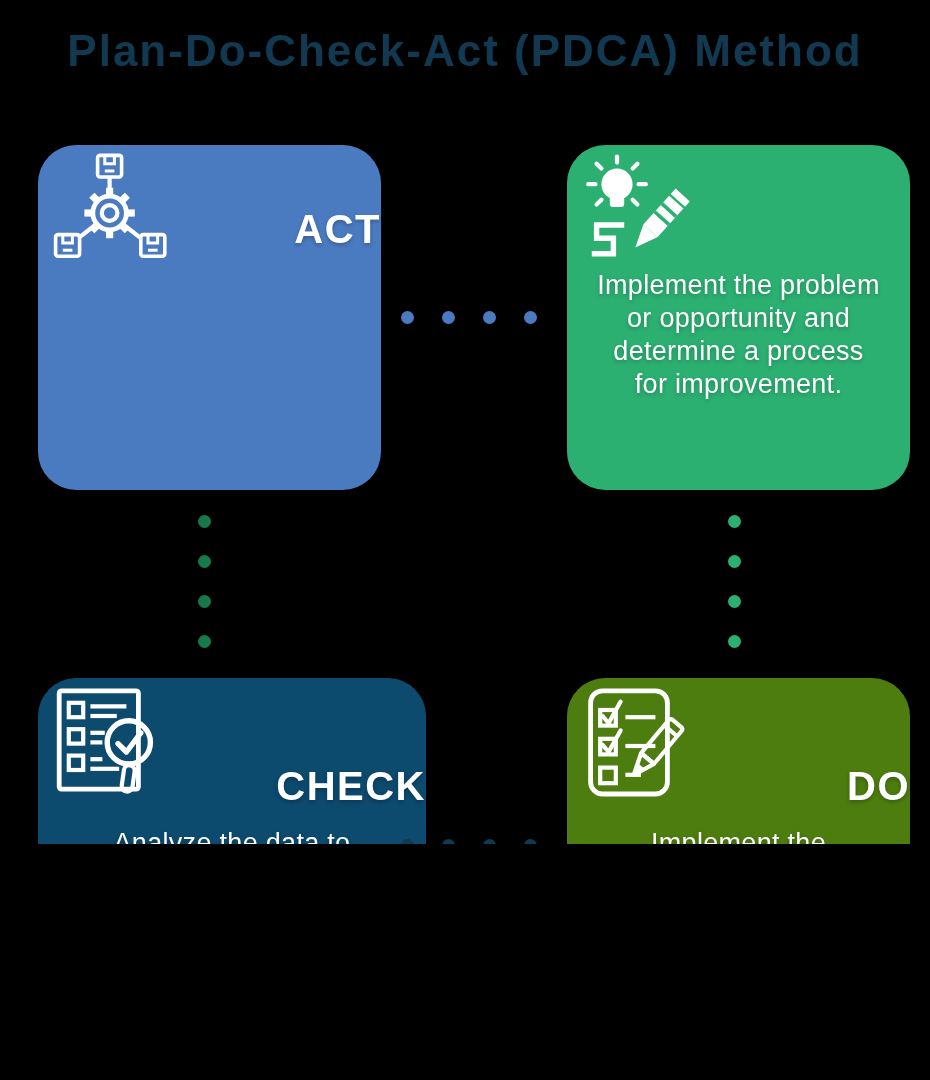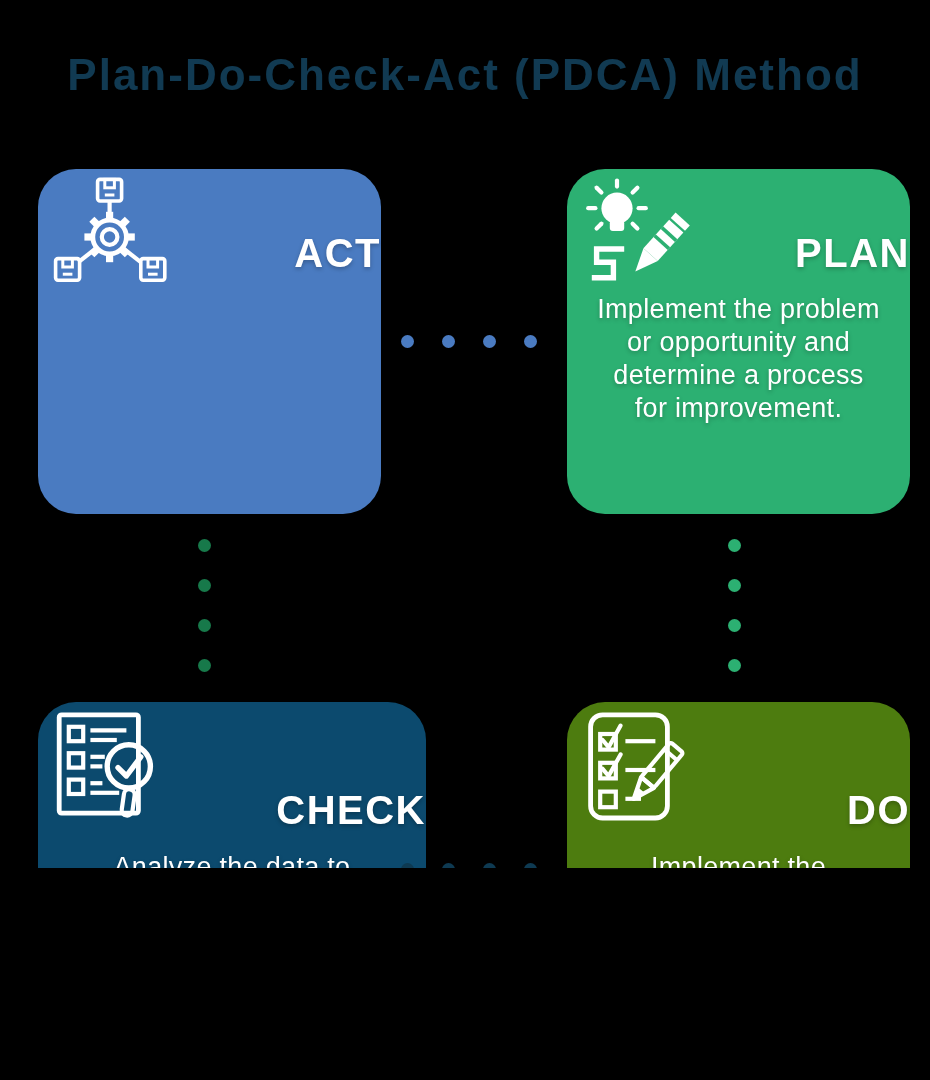--- a/index.html
+++ b/index.html
@@ -2,21 +2,20 @@
 <html style="--background: #000000; --title-navy: #113a52; --act-blue: #4a7bc1; --plan-green: #2cb072; --check-green: #17794a; --do-navy: #0e3a52; --card-text: #ffffff;"><head>
 <meta charset="utf-8">
 <style>
   html,body{margin:0;padding:0;background:#000;}
   .canvas{
     position:relative;
     width:930px;height:844px;
     background:var(--background,#000);
     overflow:hidden;
     font-family:"Liberation Sans",sans-serif;
-    margin-top:24px;
   }
   .page-title{
     position:absolute;
     left:0;top:26px;width:930px;
     margin:0;
     text-align:center;
     font-size:44px;
     font-weight:700;
     letter-spacing:2px;
     color:var(--title-navy,#113a52);
@@ -131,21 +130,20 @@
 
         <g transform="rotate(42 64 58)">
           <rect x="56" y="27" width="16" height="6" fill="#ffffff"></rect>
           <rect x="56" y="35" width="16" height="32" fill="#ffffff"></rect>
           <path d="M56 67 L64 86 L72 67 Z" fill="#ffffff"></path>
           <path d="M56 44 L72 44" stroke="#2cb072" stroke-width="3"></path>
           <path d="M56 53 L72 53" stroke="#2cb072" stroke-width="3"></path>
         </g>
       </svg>
     </span>
-    <h2 class="card-heading">PLAN</h2>
     <p class="card-desc">Implement the problem
 or opportunity and
 determine a process
 for improvement.</p>
   </section>
 
   <section class="card card-bottom card-check" style="background: #0c4a6e; padding-left: 45px;">
     <span class="card-icon">
       <svg viewBox="0 0 100 100" fill="none" stroke="#ffffff">
 

